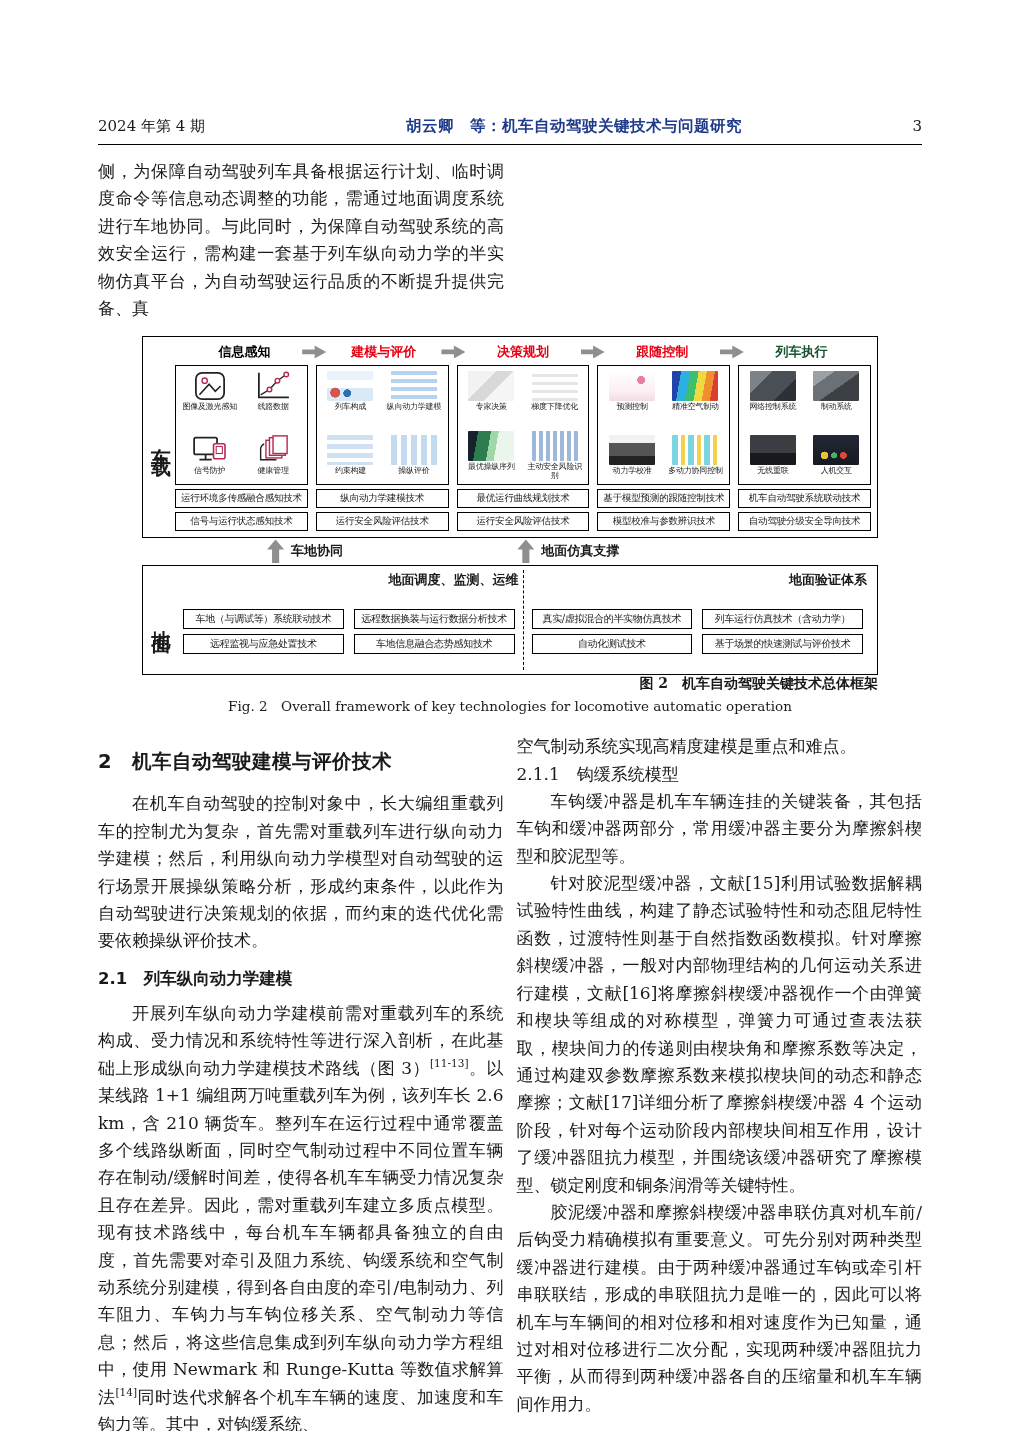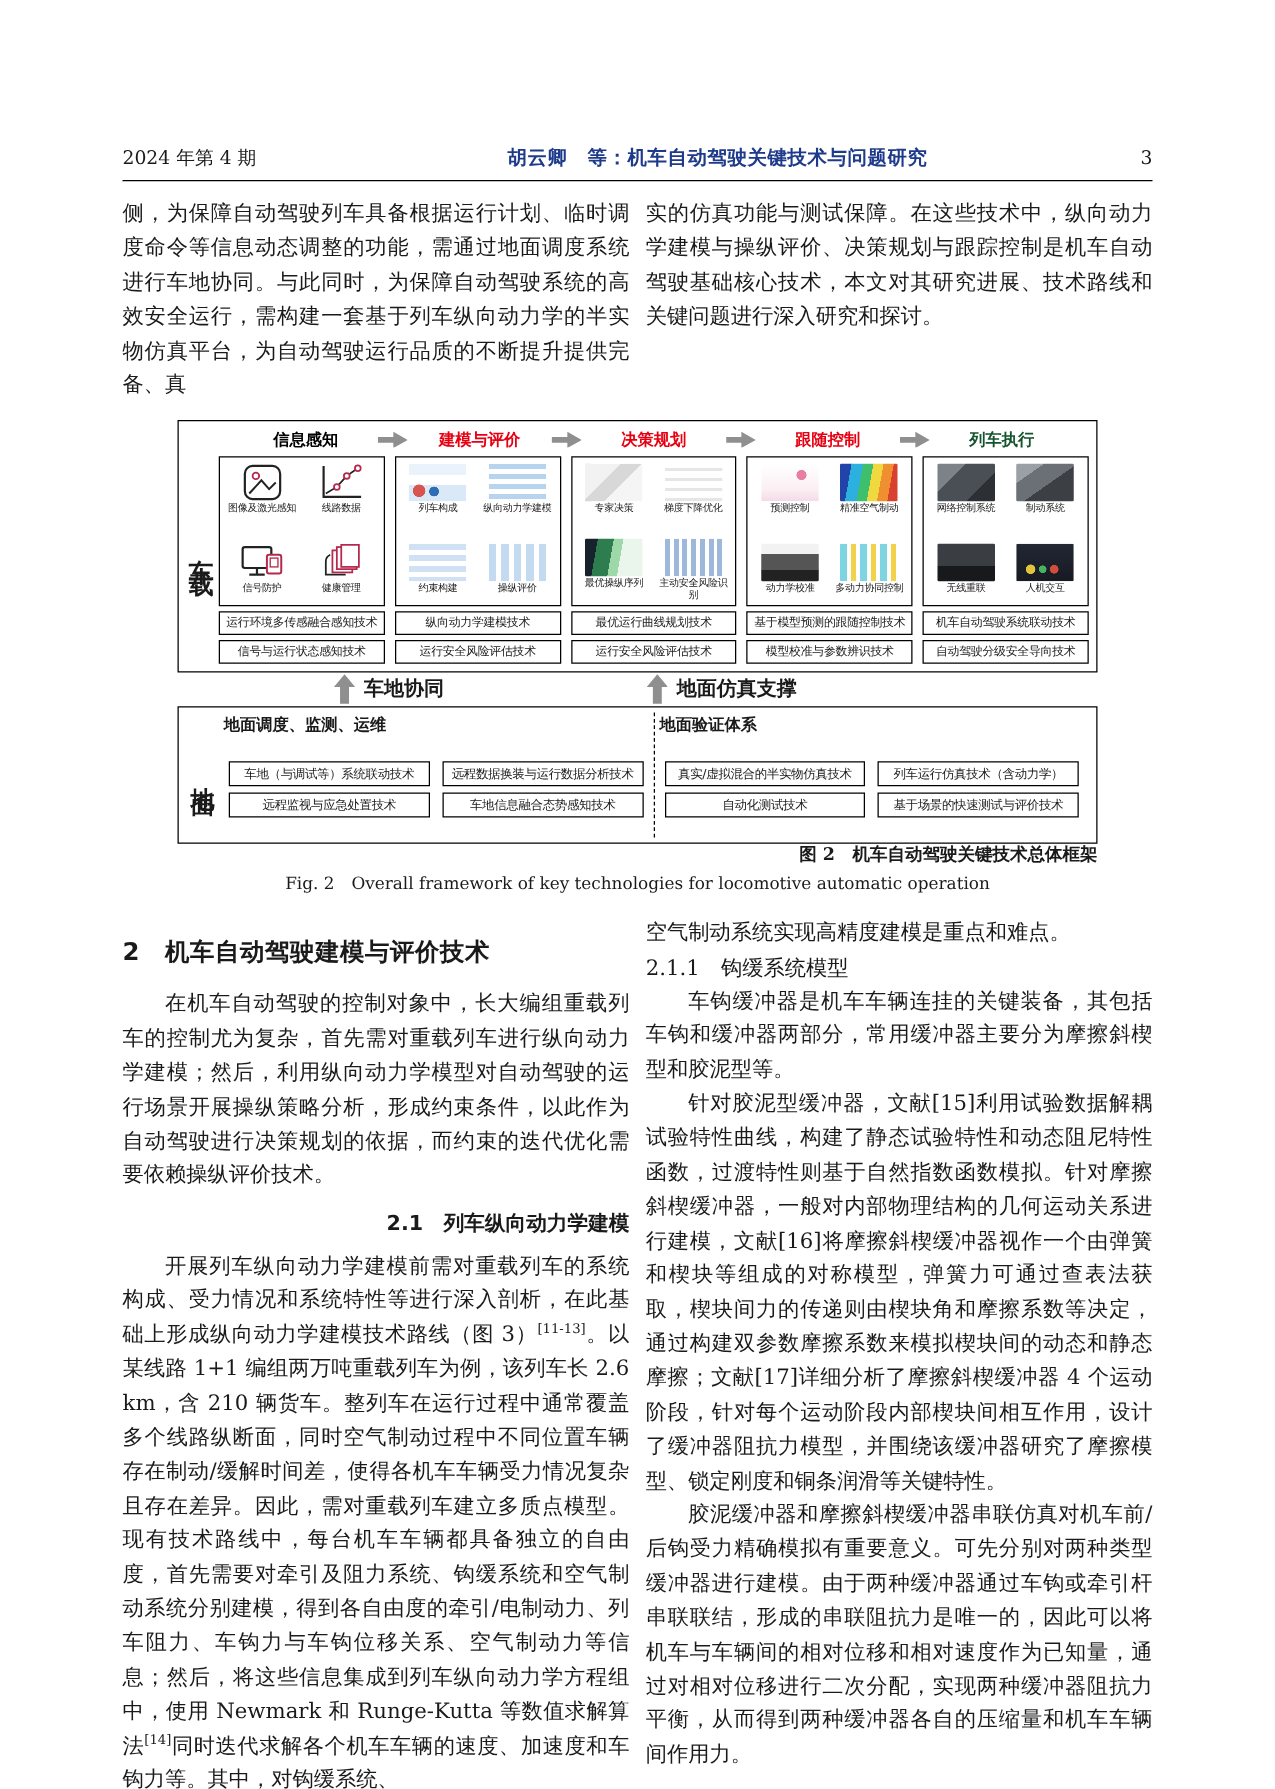--- a/index.html
+++ b/index.html
@@ -17,21 +17,21 @@
 
   
   .twocol{display:flex;gap:13px;margin-top:13px;}
   .tcol{width:406px;}
   .para{margin:0;font-size:17px;line-height:27.4px;text-align:justify;}
   .indent{text-indent:2em;}
   sup{font-size:.62em;vertical-align:super;line-height:0;}
   h2.sec{font-family:"DejaVu Sans","Liberation Sans",sans-serif;font-size:19.5px;
          font-weight:700;margin:15px 0 15px 0;letter-spacing:.5px;}
   h3.sec{font-family:"DejaVu Sans","Liberation Sans",sans-serif;font-size:16.5px;
-         font-weight:700;margin:13px 0 10px 0;text-align:right;}
+         font-weight:700;margin:13px 0 10px 0;}
   h4.sec{font-size:17px;font-weight:400;margin:2px 0 2px 0;font-family:inherit;}
 
   
   .fig{width:736px;margin:14px auto 0 auto;}
   .obox{border:1.6px solid #000;display:flex;padding:4px 6px 6px 6px;}
   .vlabel{width:26px;display:flex;align-items:center;justify-content:center;
           writing-mode:vertical-rl;text-orientation:upright;font-weight:700;
           font-size:20px;letter-spacing:10px;padding-top:10px;}
   .vlabel.g{letter-spacing:6px;padding-top:0;font-size:19px;}
   .stages{flex:1;min-width:0;}
@@ -52,26 +52,26 @@
   .cap{font-size:8px;line-height:1.18;letter-spacing:-.2px;
        font-family:"DejaVu Sans","Liberation Sans",sans-serif;}
   .tech{border:1.1px solid #000;margin-top:4px;height:17px;display:flex;align-items:center;
         justify-content:center;font-size:9.5px;white-space:nowrap;letter-spacing:-.2px;
         font-family:"DejaVu Sans","Liberation Sans",sans-serif;}
 
   .uprow{position:relative;height:27px;}
   .upgrp{position:absolute;top:1px;display:flex;align-items:center;gap:7px;}
   .uarrow{width:17px;height:24px;background:#8f8f8f;
           clip-path:polygon(50% 0,100% 42%,71% 42%,71% 100%,29% 100%,29% 42%,0 42%);}
-  .uplab{font-weight:700;font-size:16px;}
+  .uplab{font-weight:700;font-size:13px;}
 
   .gbox{border:1.6px solid #000;display:flex;padding:4px 6px;}
   .ggrp{flex:1;min-width:0;padding:0 4px;}
   .ggrp.right{border-left:1.2px dashed #000;}
-  .gtitle{text-align:left;font-weight:700;font-size:13px;margin:1px 0 4px 0;}
+  .gtitle{text-align:right;font-weight:700;font-size:13px;margin:1px 0 4px 0;}
   .gcells{display:grid;grid-template-columns:1fr 1fr;gap:5px 10px;padding:16px 4px;}
   .gcell{border:1.1px solid #000;height:18px;display:flex;align-items:center;justify-content:center;
          font-size:10px;white-space:nowrap;letter-spacing:-.3px;
          font-family:"DejaVu Sans","Liberation Sans",sans-serif;}
 
   .capzh{text-align:right;font-size:14px;font-weight:700;margin-top:0;}
   .capen{text-align:center;font-size:13.5px;margin-top:5px;}
 
   
   .t10{background:radial-gradient(circle at 18% 72%,#d9534f 0 11%,transparent 12%),
@@ -113,23 +113,20 @@
     <div class="issue">2024 年第 4 期</div>
     <div class="rtitle">胡云卿　等：机车自动驾驶关键技术与问题研究</div>
     <div class="pno">3</div>
   </div>
   <hr class="hrule">
 
   <div class="twocol">
     <div class="tcol">
       <p class="para">侧，为保障自动驾驶列车具备根据运行计划、临时调度命令等信息动态调整的功能，需通过地面调度系统进行车地协同。与此同时，为保障自动驾驶系统的高效安全运行，需构建一套基于列车纵向动力学的半实物仿真平台，为自动驾驶运行品质的不断提升提供完备、真</p>
     </div>
-    <div class="tcol">
-      <p class="para">实的仿真功能与测试保障。在这些技术中，纵向动力学建模与操纵评价、决策规划与跟踪控制是机车自动驾驶基础核心技术，本文对其研究进展、技术路线和关键问题进行深入研究和探讨。</p>
-    </div>
   </div>
 
   <div class="fig">
 
     <div class="obox">
       <div class="vlabel">车载</div>
       <div class="stages">
         <div class="sheads">
           <div class="shead" style="color: rgb(0, 0, 0);">信息感知</div>
           <div class="shead" style="color: rgb(230, 0, 18);">建模与评价</div>

